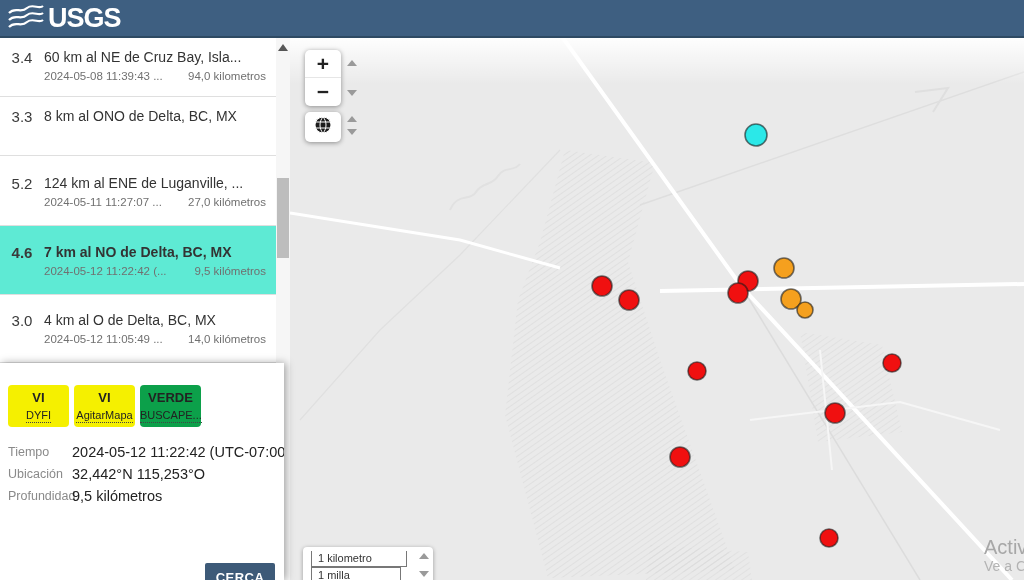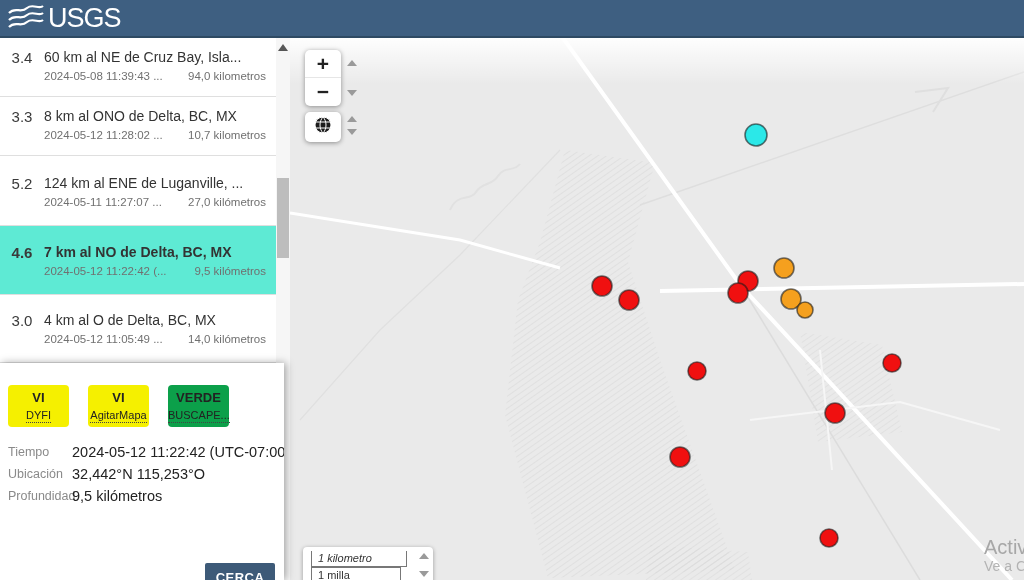--- a/index.html
+++ b/index.html
@@ -5,21 +5,21 @@
   * { margin:0; padding:0; box-sizing:border-box; }
   html,body { width:1024px; height:580px; overflow:hidden; }
   body { font-family:"Liberation Sans", sans-serif; background:#fff; position:relative; }
   #page { position:absolute; inset:0; width:1024px; height:580px; overflow:hidden; background:#EAEAEA; }
 
   
   #header { position:absolute; left:0; top:0; width:1024px; height:38px;
     background:#3E5F81; border-bottom:2px solid #2E4A63; z-index:50; display:flex; align-items:center; }
   #logo { margin-left:8px; display:flex; align-items:center; gap:4px; }
   #logo svg { display:block; }
-  #logo .wordmark { color:#fff; font-weight:400; font-size:27px; letter-spacing:-1px; line-height:1; }
+  #logo .wordmark { color:#fff; font-weight:700; font-size:27px; letter-spacing:-1px; line-height:1; }
 
   
   #list-panel { position:absolute; left:0; top:38px; width:290px; height:542px;
     background:#fff; z-index:20; }
   .quake-row { position:relative; display:flex; border-bottom:1px solid #DFDFDF;
     padding:10px 20px 0 0; cursor:pointer; }
   .quake-row:nth-of-type(1){ height:59px; }
   .quake-row:nth-of-type(2){ height:59px; }
   .quake-row:nth-of-type(3){ height:70px; padding-top:18px; }
   .quake-row:nth-of-type(4){ height:69px; padding-top:17px; }
@@ -38,21 +38,21 @@
   .sb-arrow-up, .sb-arrow-down { width:0; height:0; border-left:5px solid transparent;
     border-right:5px solid transparent; margin:6px auto 0; }
   .sb-arrow-up { border-bottom:7px solid #555; }
   #list-thumb { position:absolute; left:1px; top:140px; width:12px; height:80px; background:#BDBDBD; }
 
   
   #detail-panel { position:absolute; left:0; top:363px; width:284px; height:217px;
     background:#fff; z-index:40; box-shadow:2px 0 8px rgba(0,0,0,0.35); padding:10px 12px 0 8px; overflow:hidden; }
   #detail-title { font-family:"Liberation Serif", serif; font-weight:700; font-size:21px;
     line-height:27px; color:#2779B2; text-decoration:underline; display:inline; cursor:pointer; }
-  #badges { display:flex; gap:19px; margin-top:12px; }
+  #badges { display:flex; gap:5px; margin-top:12px; }
   .badge { width:61px; height:42px; border-radius:4px; text-align:center; padding-top:5px; }
   .badge.yellow { background:#F5F000; }
   .badge.green  { background:#0CA04A; }
   .badge-value { font-size:13px; font-weight:700; color:#222; line-height:15px; }
   .badge-label { font-size:11px; color:#222; display:inline-block; border-bottom:1px dotted #444;
     line-height:14px; margin-top:2px; cursor:pointer; white-space:nowrap; }
   #detail-fields { margin-top:14px; }
   .field-row { display:flex; line-height:22px; white-space:nowrap; }
   .field-label { flex:0 0 64px; width:64px; font-size:12.5px; color:#8a8a8a; overflow:visible; }
   .field-value { font-size:14.5px; color:#222; }
@@ -79,21 +79,21 @@
   .spin-up, .spin-down { width:0; height:0; border-left:5px solid transparent;
     border-right:5px solid transparent; margin:0 auto; }
   .spin-up { border-bottom:6px solid #9a9a9a; }
   .spin-down { border-top:6px solid #9a9a9a; }
 
   
   #scale-ctl { position:absolute; left:13px; top:509px; width:130px; height:40px;
     background:#fff; border-radius:4px; box-shadow:0 1px 4px rgba(0,0,0,0.35);
     padding:4px 0 0 8px; z-index:10; }
   .scale-line { font-size:11px; color:#333; padding:0 4px 1px 6px; line-height:14px; white-space:nowrap; }
-  #scale-km { width:96px; border:1px solid #777; border-top:none;font-style:italic; }
+  #scale-km { width:96px; border:1px solid #777; border-top:none; }
   #scale-mi { width:90px; border:1px solid #777; border-bottom:none; margin-top:0; }
   #scale-spin { position:absolute; right:4px; top:6px; }
   #scale-spin .spin-down { margin-top:12px; }
 
   
   #watermark { position:absolute; left:984px; top:536px; color:#A7A7A7; z-index:5; white-space:nowrap; }
   #watermark .wm1 { font-size:20px; line-height:22px; }
   #watermark .wm2 { font-size:14px; line-height:16px; color:#B3B3B3; }
 </style>
 </head>
@@ -206,24 +206,20 @@
           <span class="quake-time">2024-05-08 11:39:43 ...</span>
           <span class="quake-depth">94,0 kilometros</span>
         </div>
       </div>
     </div>
 
     <div class="quake-row">
       <div class="quake-mag">3.3</div>
       <div class="quake-main">
         <div class="quake-title">8 km al ONO de Delta, BC, MX</div>
-        <div class="quake-sub">
-          <span class="quake-time">2024-05-12 11:28:02 ...</span>
-          <span class="quake-depth">10,7 kilometros</span>
-        </div>
       </div>
     </div>
 
     <div class="quake-row">
       <div class="quake-mag">5.2</div>
       <div class="quake-main">
         <div class="quake-title">124 km al ENE de Luganville, ...</div>
         <div class="quake-sub">
           <span class="quake-time">2024-05-11 11:27:07 ...</span>
           <span class="quake-depth">27,0 kilómetros</span>

